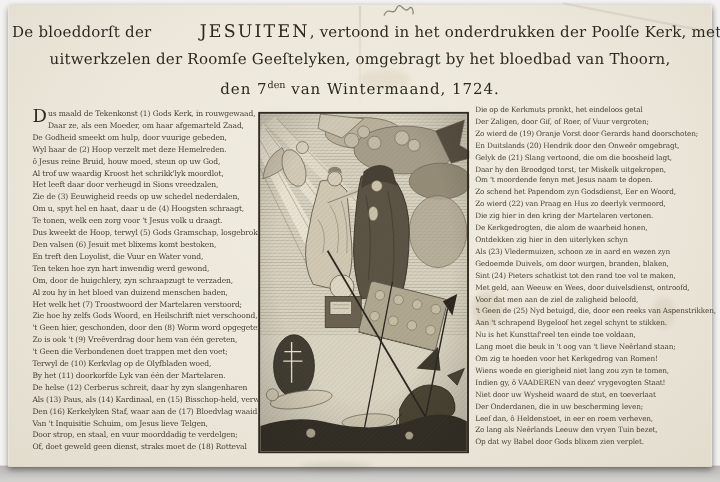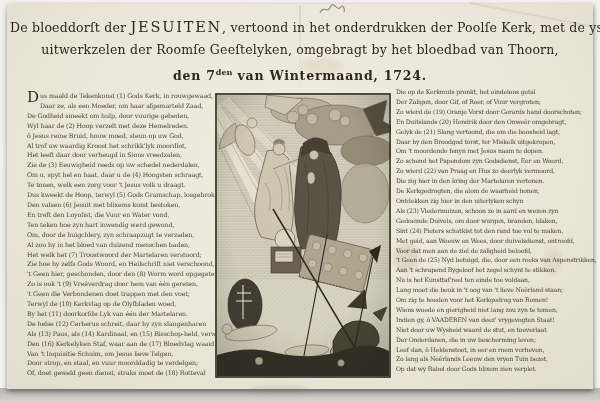--- a/index.html
+++ b/index.html
@@ -21,23 +21,23 @@
   .stain{position:absolute;border-radius:50%;filter:blur(2px);}
   .stain.s1{left:300px;top:58px;width:42px;height:16px;background:rgba(160,130,80,.10);}
   .stain.s2{left:393px;top:243px;width:26px;height:30px;background:rgba(140,110,70,.14);}
   .stain.s3{left:544px;top:248px;width:18px;height:26px;background:rgba(150,120,80,.10);}
   .stain.s4{left:250px;top:385px;width:60px;height:8px;background:rgba(110,100,80,.12);}
   .ink-mark{position:absolute;left:318px;top:2px;width:28px;height:16px;}
   
   .title-block{position:absolute;left:10px;right:10px;top:16px;text-align:center;
     color:#2c2820;}
   .title-line{line-height:22px;font-size:12.5px;letter-spacing:.2px;white-space:nowrap;}
-  .title-emph{font-size:14.5px;letter-spacing:1.8px;}
+  .title-emph{font-size:14.5px;letter-spacing:1.8px;margin-left:36px;}
   .title-sup{font-size:8px;vertical-align:super;letter-spacing:0;}
-  .t3{letter-spacing:.8px;font-weight:bold;}
+  .t3{letter-spacing:.8px;}
   
   .verse-col{position:absolute;color:#4a4335;}
   .verse-col.left{left:27px;top:91px;width:184px;font-size:6.3px;letter-spacing:-.1px;}
   .verse-col.right{left:396px;top:87px;width:190px;font-size:6.1px;letter-spacing:-.15px;}
   .verse-line{line-height:9.9px;white-space:nowrap;}
   .dropcap{float:left;font-size:15px;line-height:13px;margin:0 1px 0 0;color:#2c2820;}
   
   .plate{position:absolute;left:215px;top:93px;width:176px;height:285px;}
   .plate svg{display:block;width:100%;height:100%;}
 </style>

